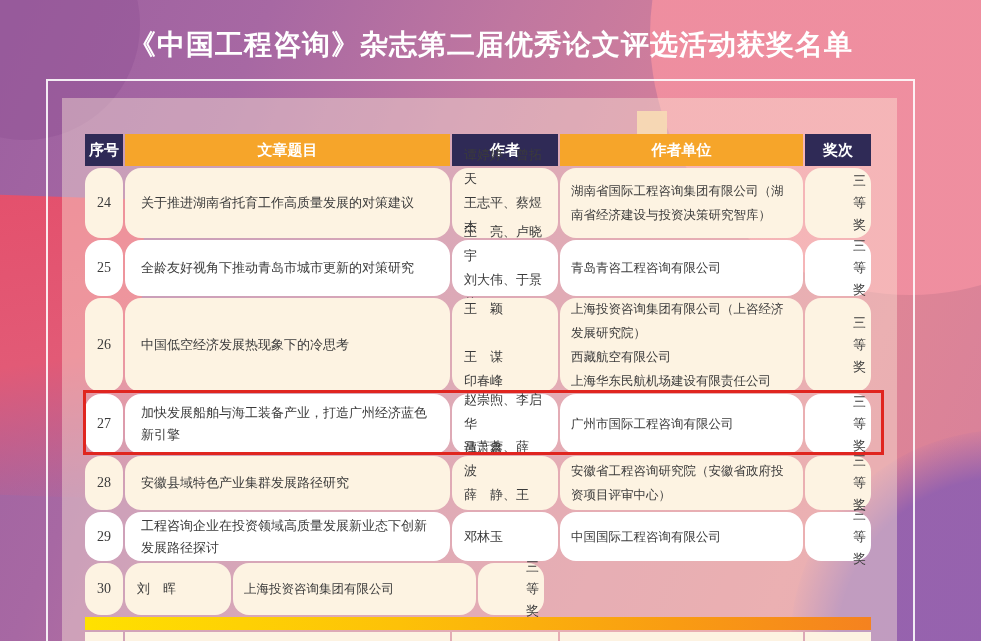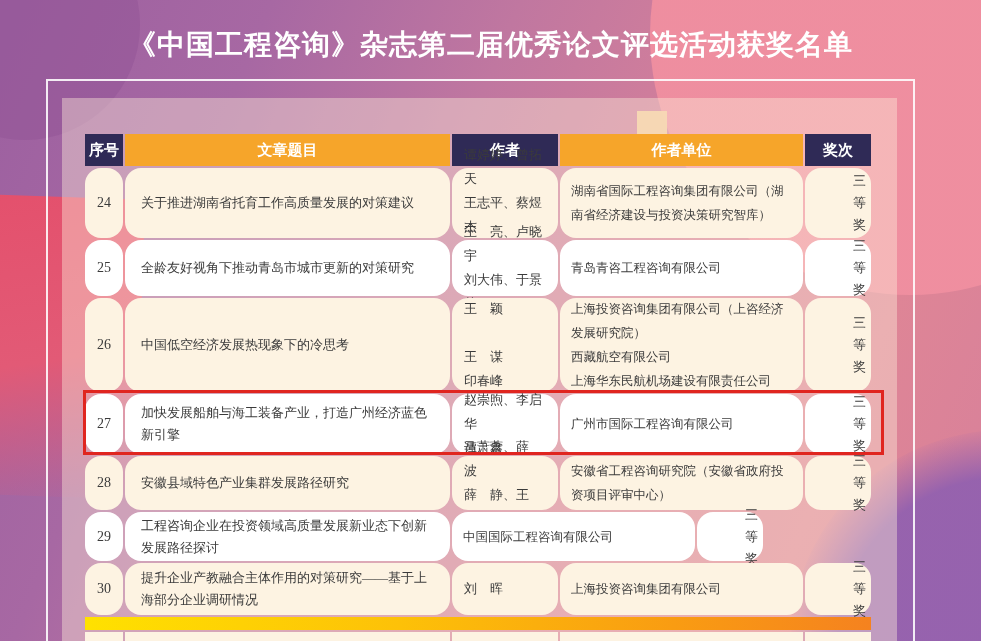--- a/index.html
+++ b/index.html
@@ -210,32 +210,30 @@
           </div>
   </div>
 
   <div class="trow" style="height: 49px;">
     <div class="cell col-no">
             <span>29</span>
           </div>
     <div class="cell col-title">
             <span>工程咨询企业在投资领域高质量发展新业态下创新发展路径探讨</span>
           </div>
+    <div class="cell col-authors"><span>邓林玉</span></div>
     <div class="cell col-org"><span>中国国际工程咨询有限公司</span></div>
     <div class="cell col-award">
             <span>三等奖</span>
           </div>
   </div>
 
   <div class="trow" style="height: 52px;">
     <div class="cell col-no">
             <span>30</span>
-          </div>
-    <div class="cell col-title">
-            <span>提升企业产教融合主体作用的对策研究——基于上海部分企业调研情况</span>
           </div>
     <div class="cell col-authors"><span>刘　晖</span></div>
     <div class="cell col-org"><span>上海投资咨询集团有限公司</span></div>
     <div class="cell col-award">
             <span>三等奖</span>
           </div>
   </div>
 </div>
   <div class="gradient-bar"></div>
       <div class="partial-row">

